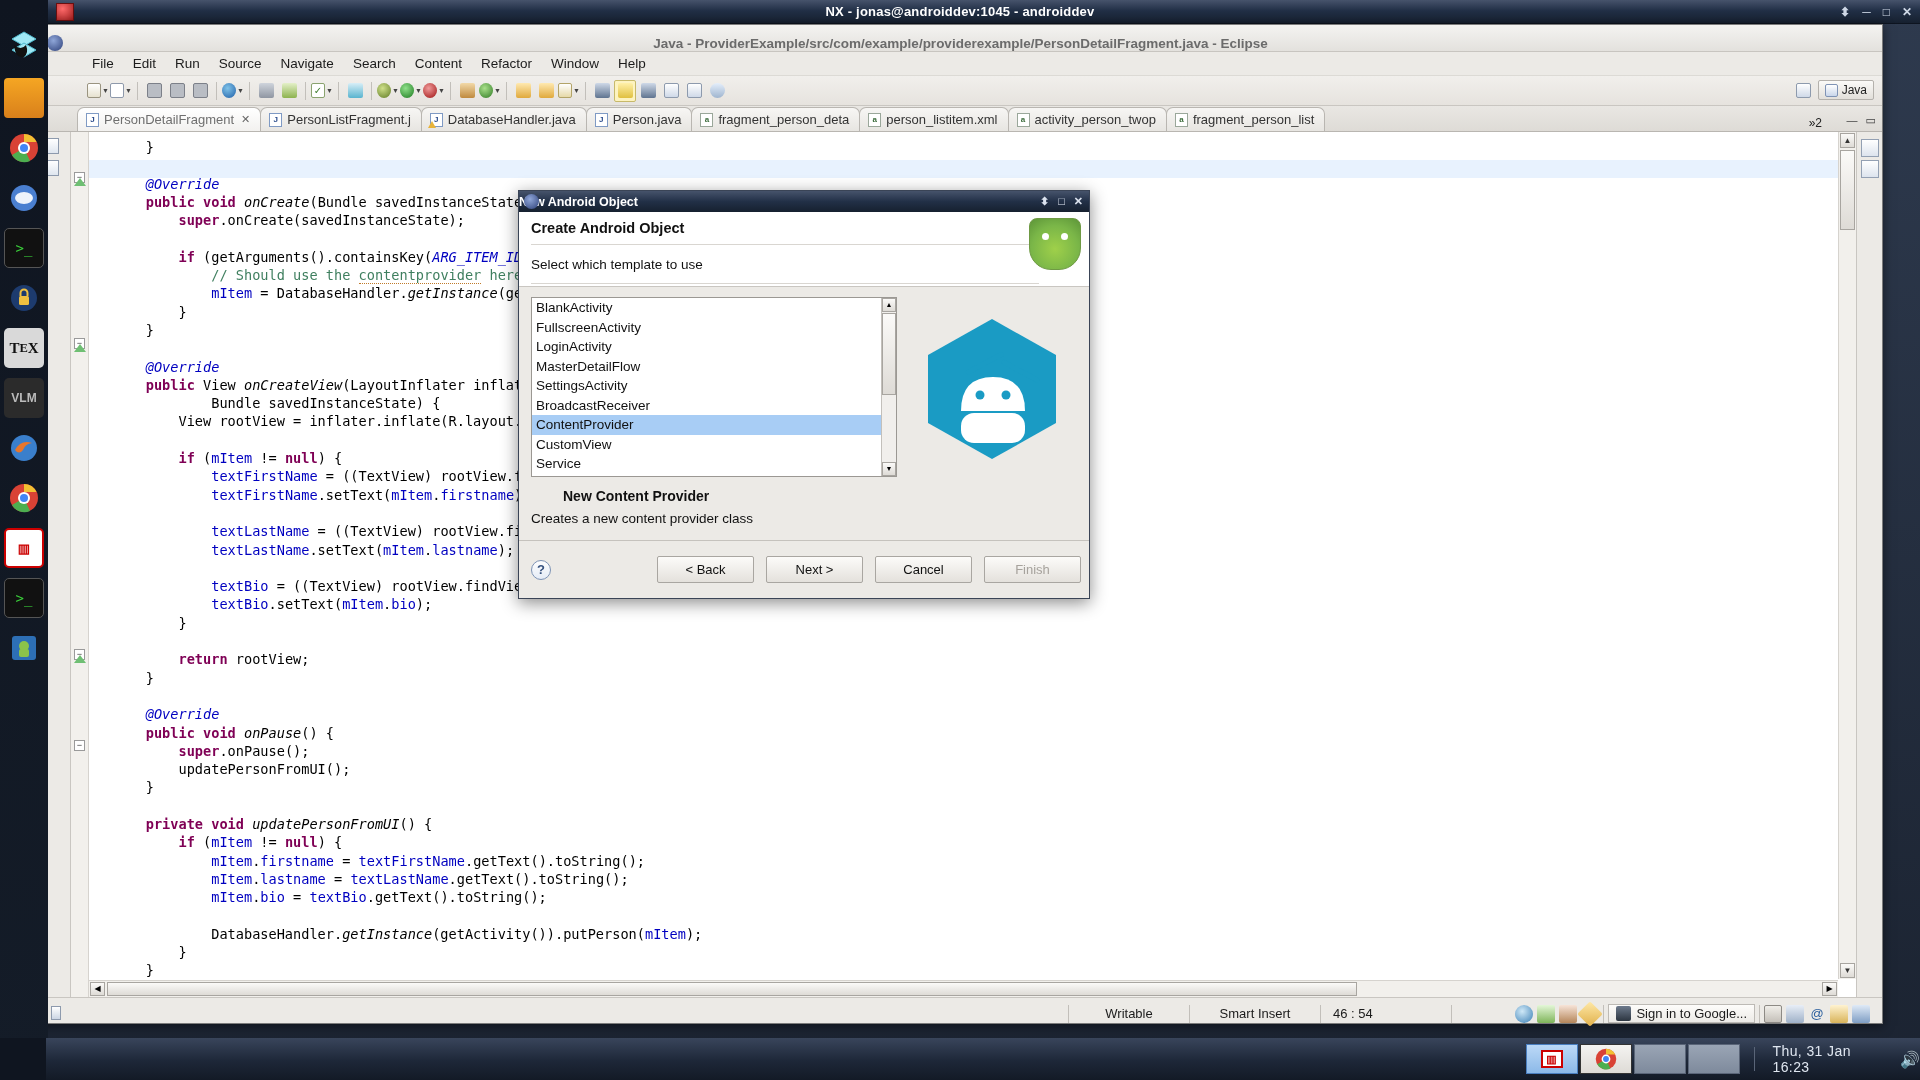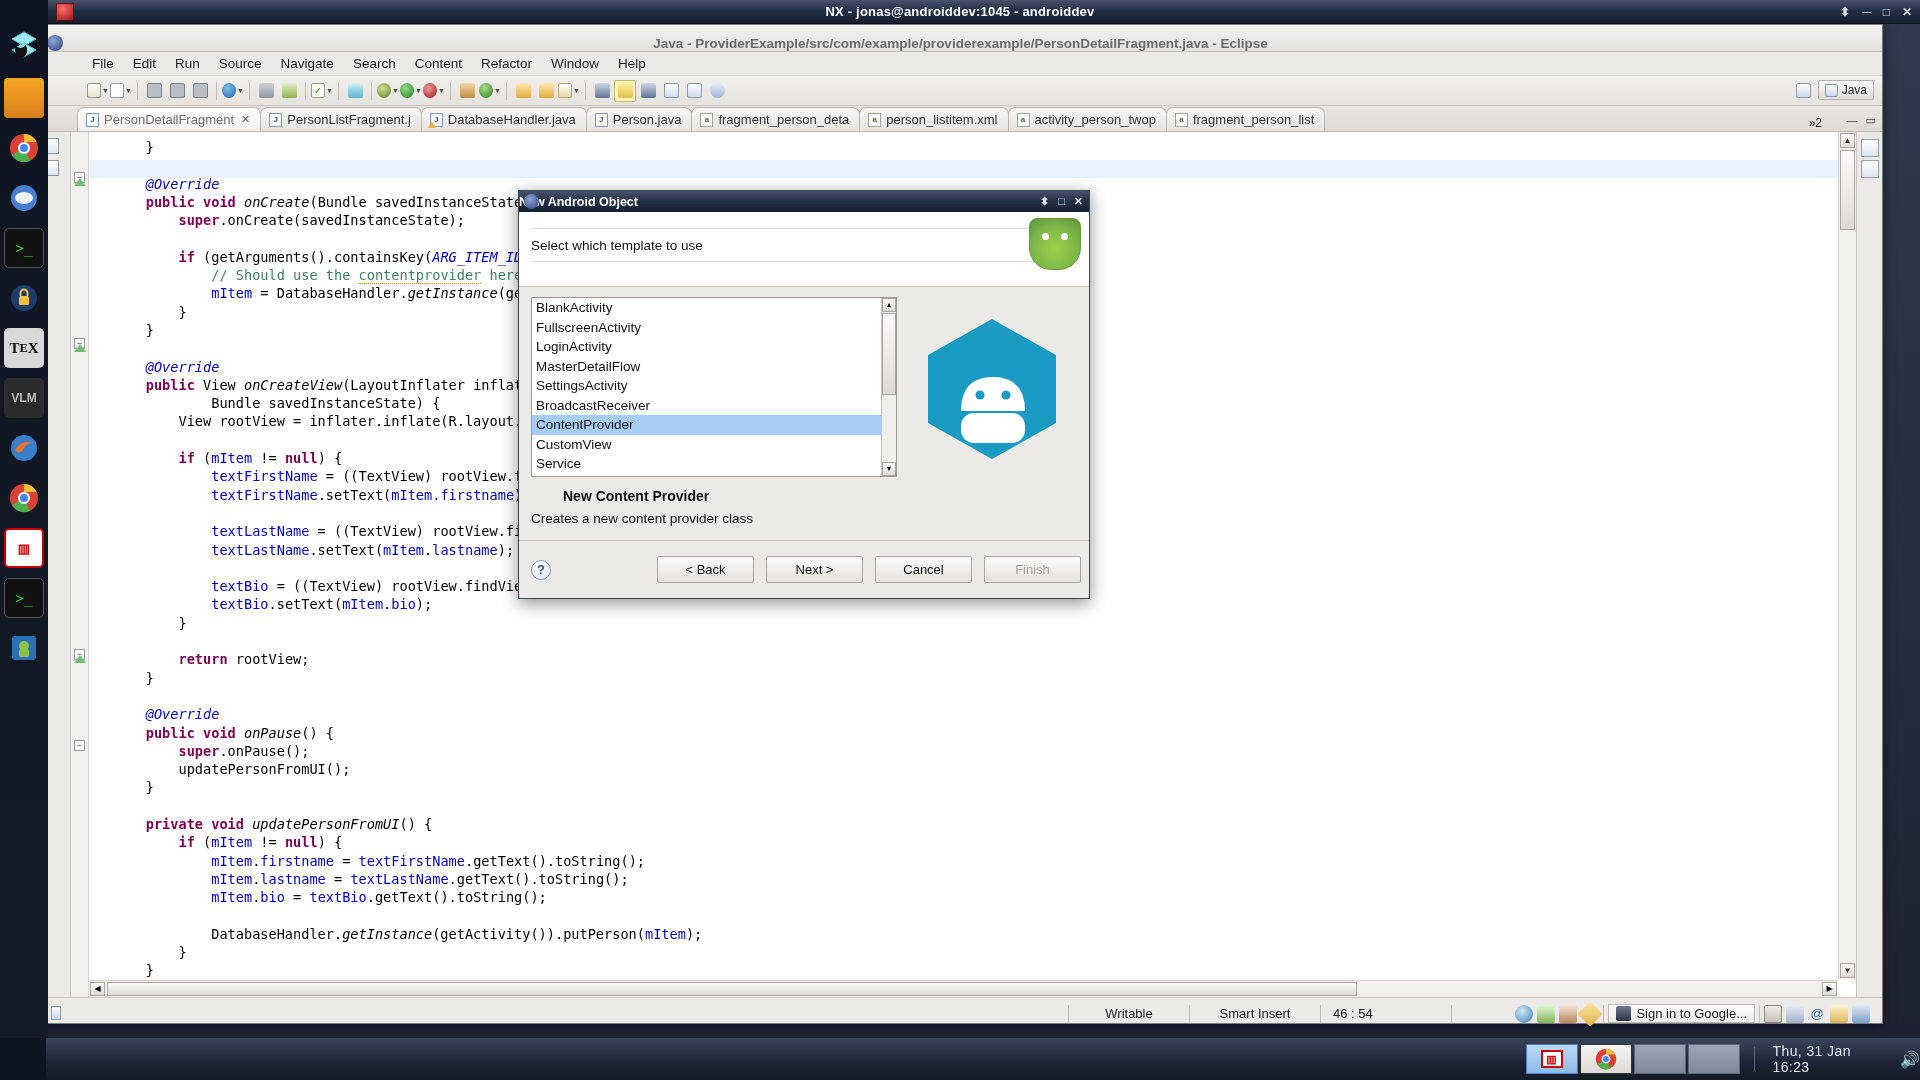--- a/index.html
+++ b/index.html
@@ -272,21 +272,21 @@
   #dlg-title .dlg-btns {
     position:absolute; right:6px; display:flex; gap:9px; font-size:11px; color:#dde4ef;
   }
   #dlg-head {
     background:#fff; border-bottom:1px solid #c9c6c1;
     padding:8px 10px 0 12px; position:relative; height:75px; flex:0 0 auto;
   }
   #dlg-head h2 { margin:0; font-size:14.5px; font-weight:bold; color:#111; }
   #dlg-sub-wrap {
     margin-top:8px; border-top:1px solid #d9d6d1; border-bottom:1px solid #d9d6d1;
-    width:508px; height:34px; display:flex; align-items:center;
+    width:508px; height:40px; display:flex; align-items:center;
   }
   #dlg-sub { font-size:13.5px; color:#111; }
   #dlg-head-img {
     position:absolute; right:8px; top:6px; width:52px;height:52px;
     background: radial-gradient(circle at 50% 60%, #9fd04a 0%, #7ab648 60%, #5c9438 100%);
     border-radius:8px 8px 22px 22px; border:1px solid #6f9a44;
   }
   #dlg-head-img::before, #dlg-head-img::after{
     content:''; position:absolute; top:14px; width:7px;height:7px;border-radius:50%;
     background:#fff;
@@ -729,20 +729,21 @@
       <div class="dlg-ic"></div>
       <span>New Android Object</span>
       <div class="dlg-btns">
         <span>⬍</span>
         <span>□</span>
         <span>✕</span>
       </div>
     </div>
 
     <div id="dlg-head">
+      <h2>Create Android Object</h2>
       <div id="dlg-sub-wrap">
         <span id="dlg-sub">Select which template to use</span>
       </div>
       <div id="dlg-head-img"></div>
     </div>
 
     <div id="dlg-body">
       <div id="tpl-list">
         <div class="tpl-item">BlankActivity</div>
         <div class="tpl-item">FullscreenActivity</div>

